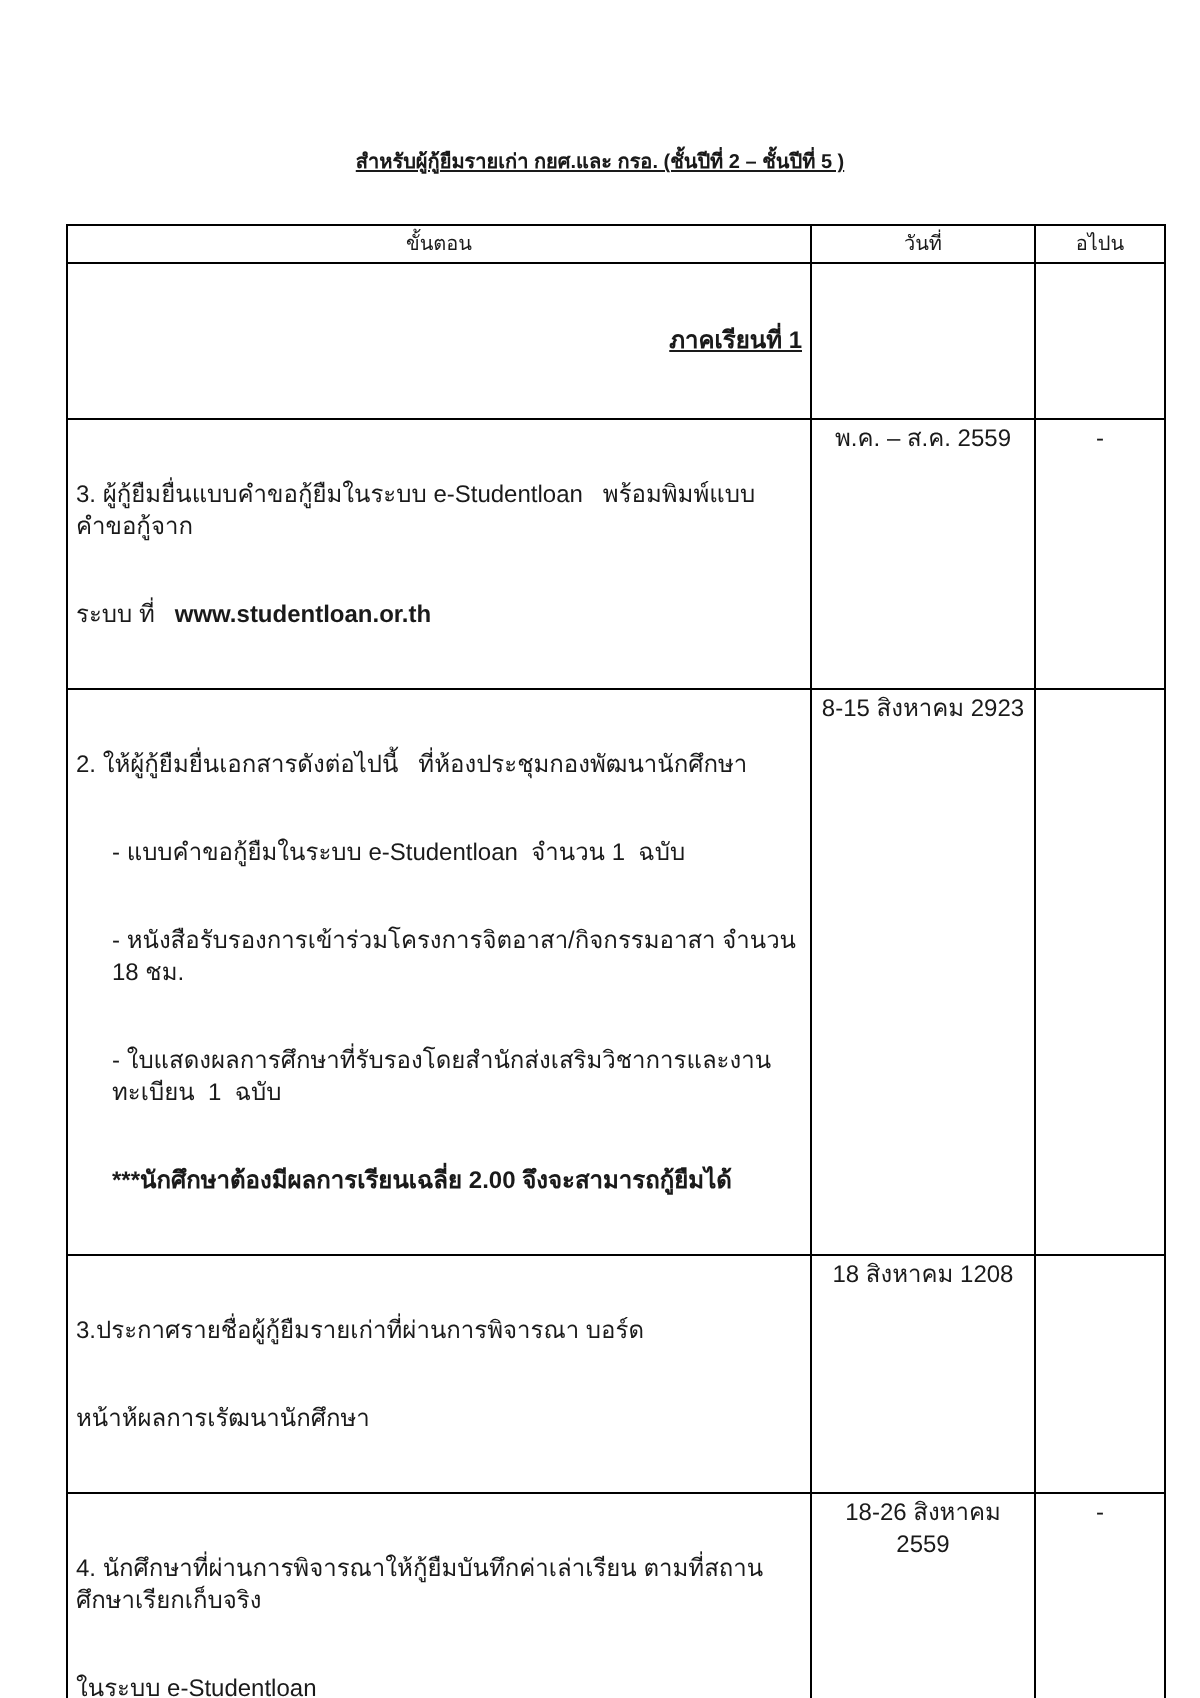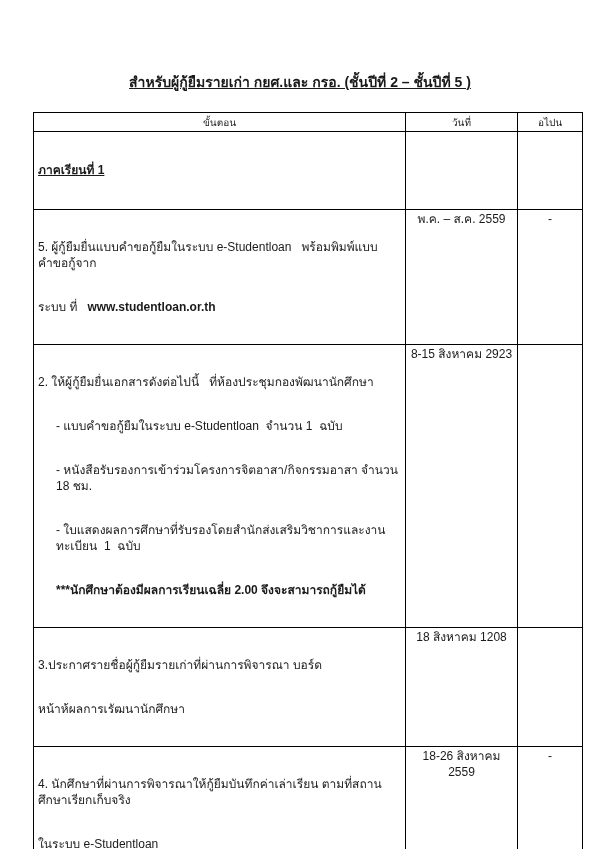--- a/index.html
+++ b/index.html
@@ -11,21 +11,21 @@
     width: 600px;
     height: 849px;
     position: relative;
     font-family: "Liberation Sans", "DejaVu Sans", sans-serif;
     color: #1a1a1a;
     overflow: hidden;
   }
   .doc-title {
     margin-top: 72px;
     text-align: center;
-    font-size: 14px;
+    font-size: 10px;
     font-weight: bold;
     text-decoration: underline;
     line-height: 20px;
     white-space: pre-wrap;
   }
   table.schedule {
     border-collapse: collapse;
     table-layout: fixed;
     margin: 20px 0 0 33px;
     width: 549px;
@@ -49,21 +49,21 @@
     vertical-align: middle;
     line-height: 15px;
     font-size: 10px;
   }
   tr.semester td {
     height: 16px;
     line-height: 15px;
   }
   .semester-label {
     display: block;
-    text-align: left;
+    text-align: right;
     font-weight: bold;
     text-decoration: underline;
   }
   .line {
     line-height: 16px;
     white-space: pre-wrap;
   }
   .sub-item { padding-left: 18px; }
   .note-bold {
     font-weight: bold;
@@ -103,21 +103,21 @@
   <tr class="semester">
     <td>
       <span class="semester-label">ภาคเรียนที่ 1</span>
     </td>
     <td></td>
     <td></td>
   </tr>
 
   <tr class="r1">
     <td class="step-cell">
-      <div class="line">5. ผู้กู้ยืมยื่นแบบคำขอกู้ยืมในระบบ e-Studentloan   พร้อมพิมพ์แบบคำขอกู้จาก</div>
+      <div class="line">3. ผู้กู้ยืมยื่นแบบคำขอกู้ยืมในระบบ e-Studentloan   พร้อมพิมพ์แบบคำขอกู้จาก</div>
       <div class="line"><span>ระบบ ที่   </span><span class="bold">www.studentloan.or.th</span></div>
     </td>
     <td class="date-cell">พ.ค. – ส.ค. 2559</td>
     <td class="time-cell">-</td>
   </tr>
 
   <tr class="r2">
     <td class="step-cell">
       <div class="line">2. ให้ผู้กู้ยืมยื่นเอกสารดังต่อไปนี้   ที่ห้องประชุมกองพัฒนานักศึกษา</div>
       <div class="line sub-item">- แบบคำขอกู้ยืมในระบบ e-Studentloan  จำนวน 1  ฉบับ</div>

